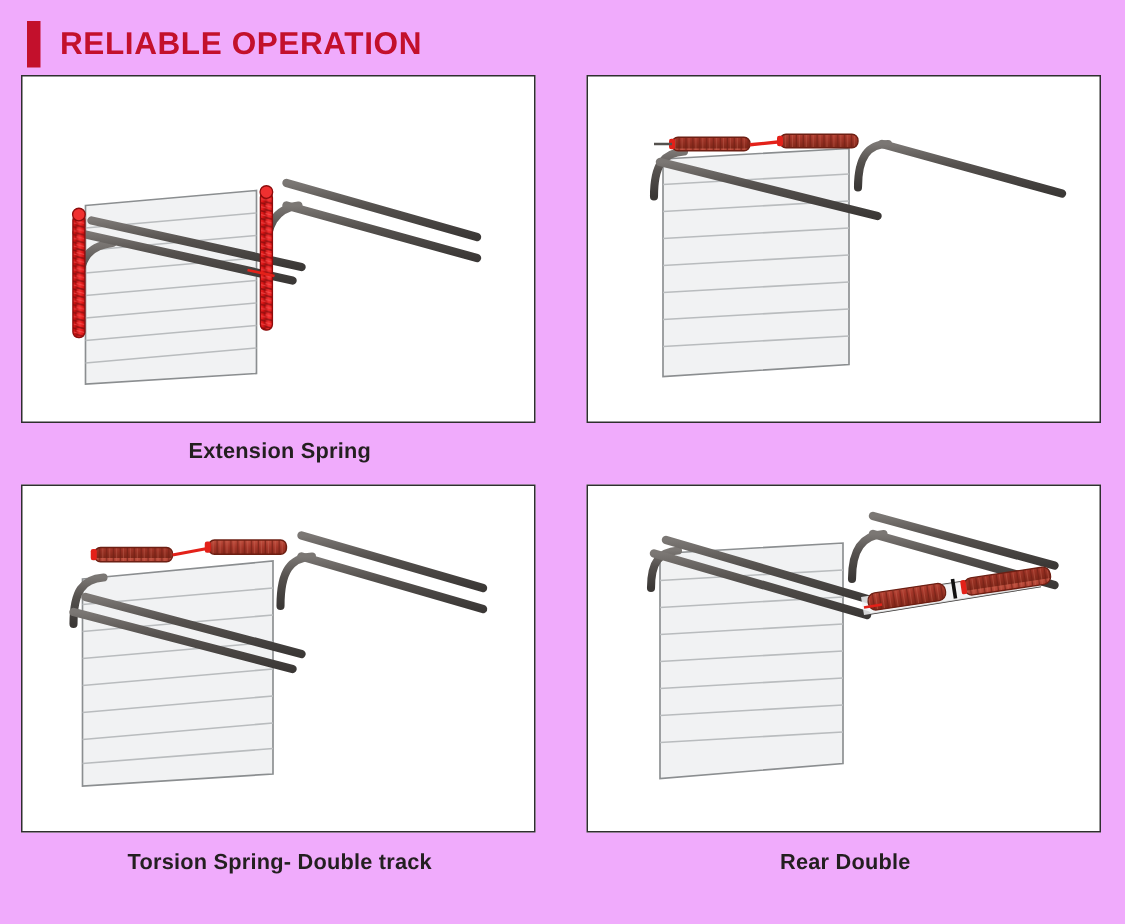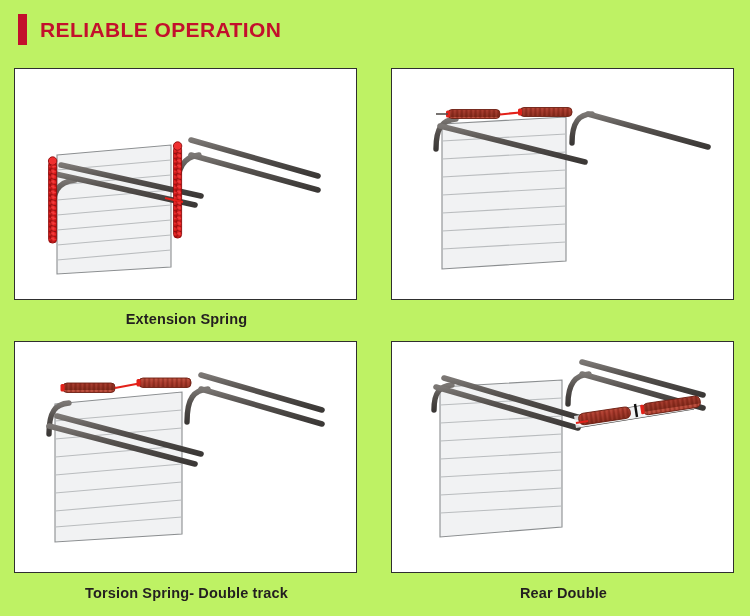--- a/index.html
+++ b/index.html
@@ -11,21 +11,21 @@
     width: 750px;
     height: 616px;
     font-family: "Liberation Sans", sans-serif;
     color: #231f20;
     overflow: hidden;
   }
   .page {
     position: relative;
     width: 750px;
     height: 616px;
-    background: #bef264;
+    background: #f0abfc;
   }
   
   .header {
     position: absolute;
     left: 18px;
     top: 12px;
     display: flex;
     align-items: center;
     height: 34px;
   }
@@ -41,21 +41,21 @@
     letter-spacing: 0.4px;
     color: #c3102c;
     text-transform: uppercase;
     line-height: 1;
     white-space: nowrap;
   }
   
   .grid {
     position: absolute;
     left: 14px;
-    top: 68px;
+    top: 50px;
     width: 722px;
     display: grid;
     grid-template-columns: 345px 345px;
     grid-template-rows: auto auto;
     column-gap: 32px;
     row-gap: 14px;
   }
   .cell {
     width: 345px;
   }

